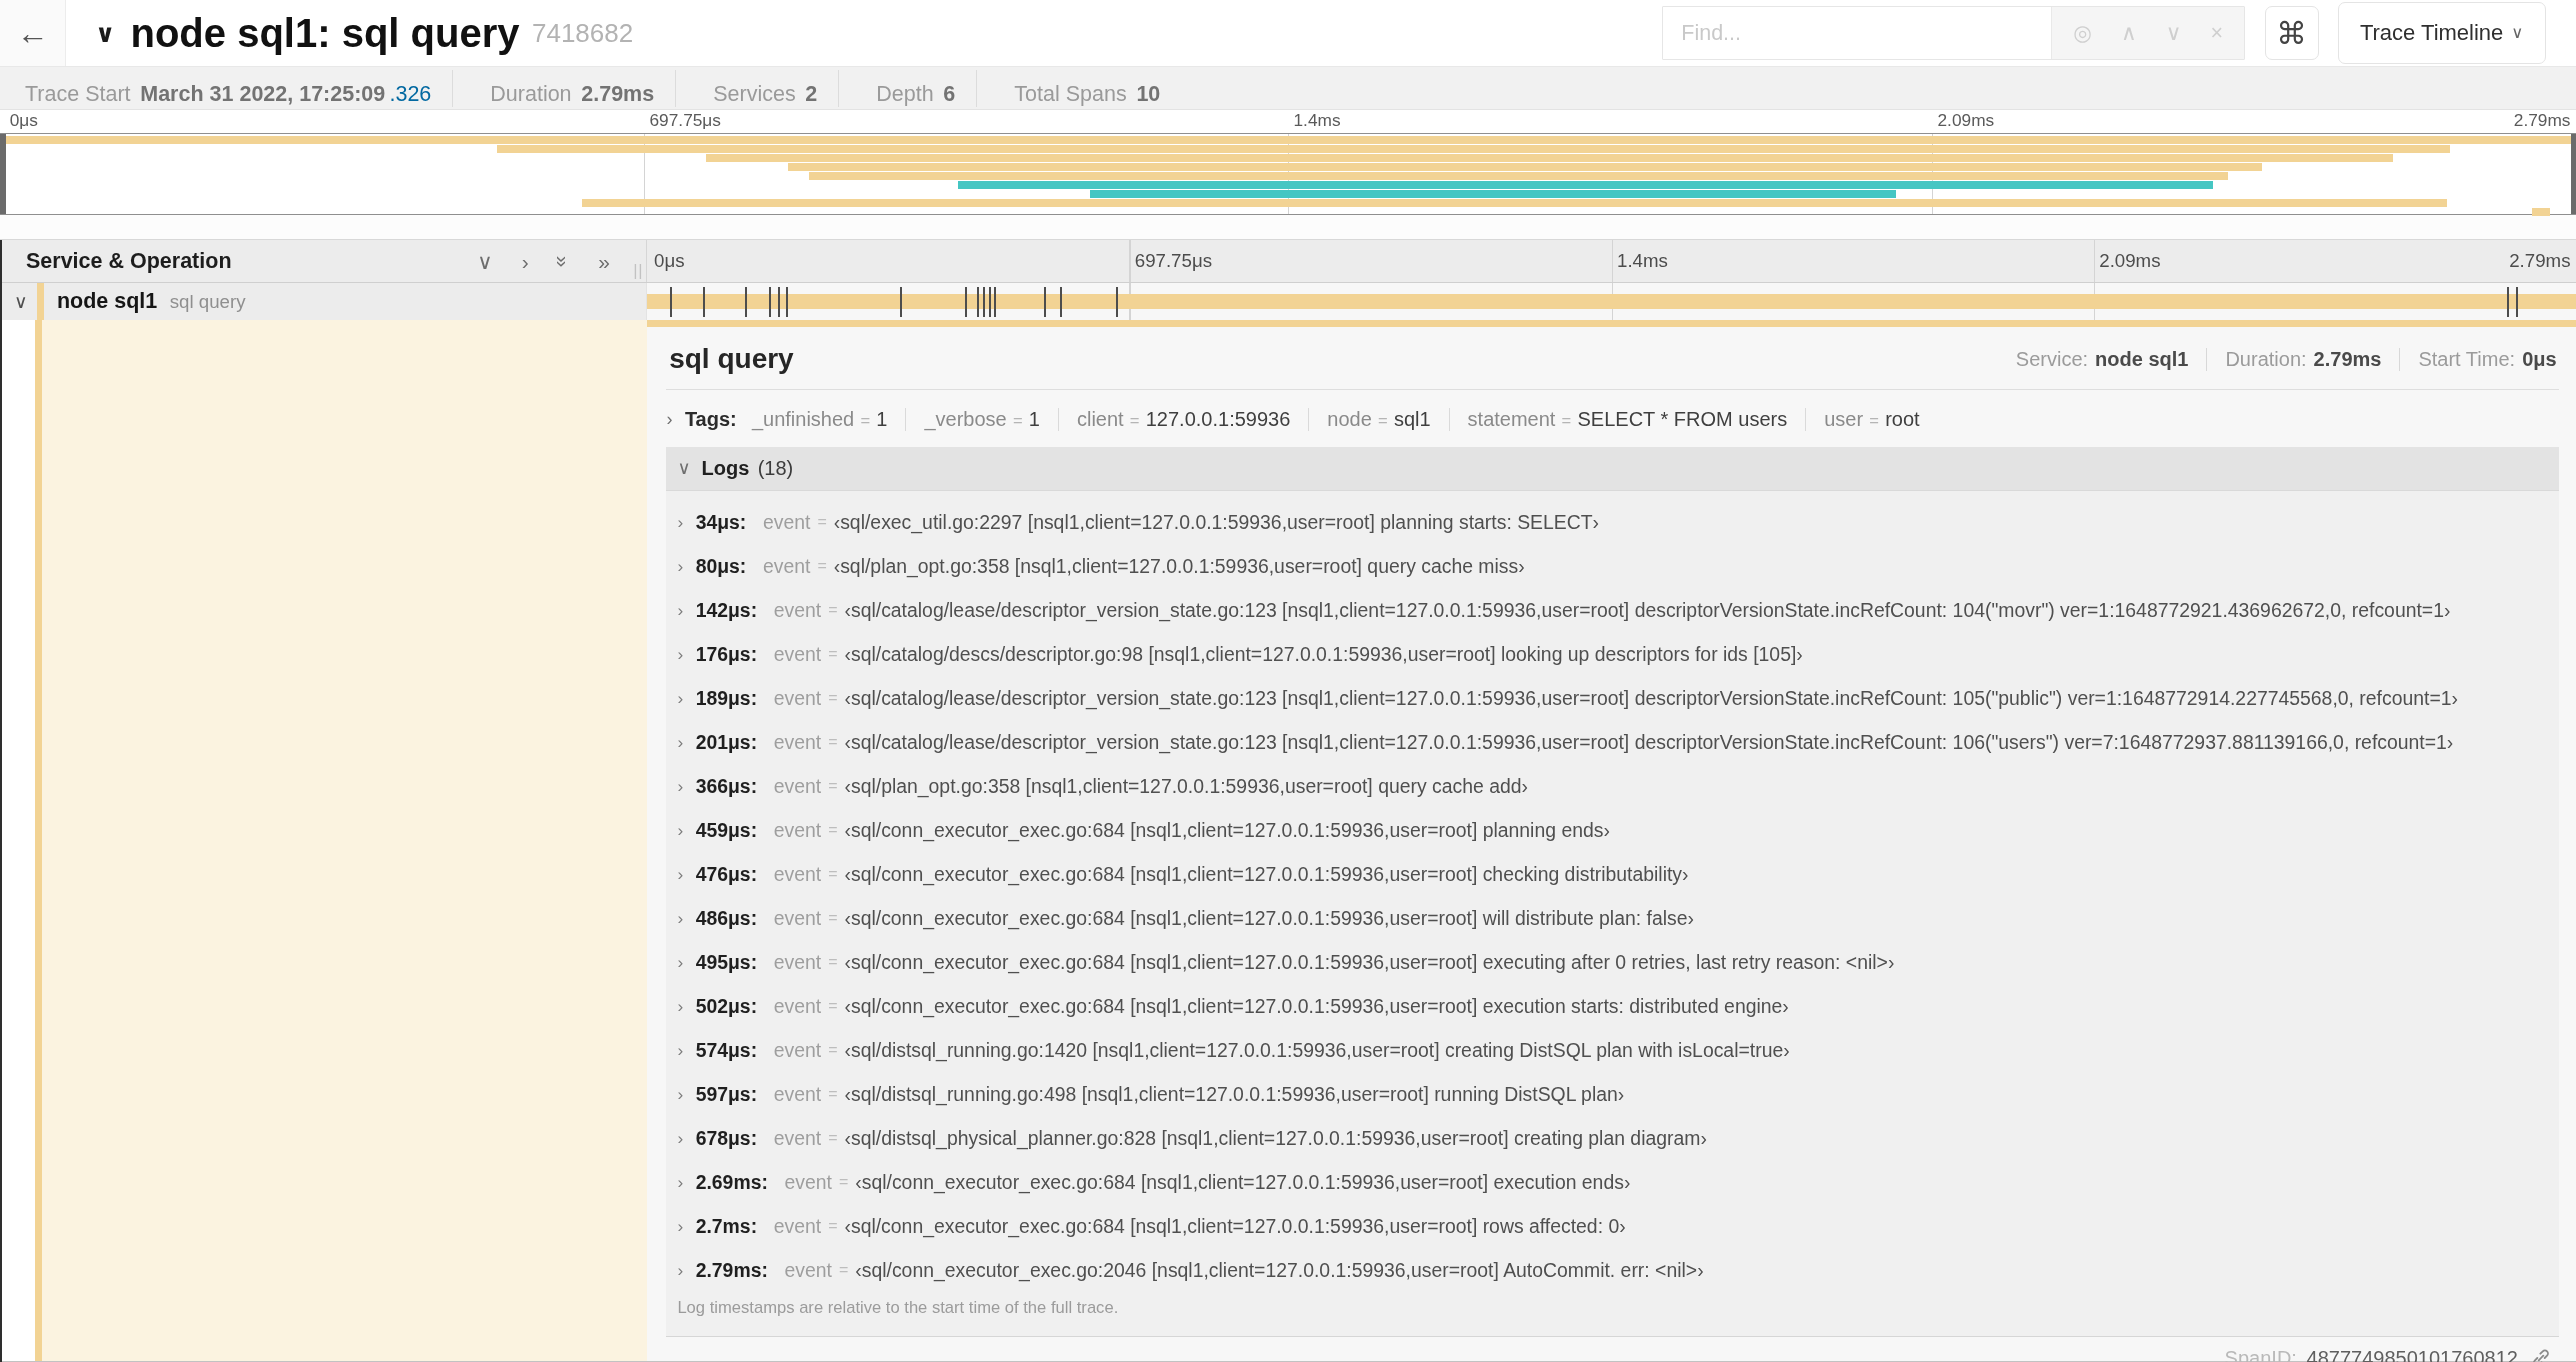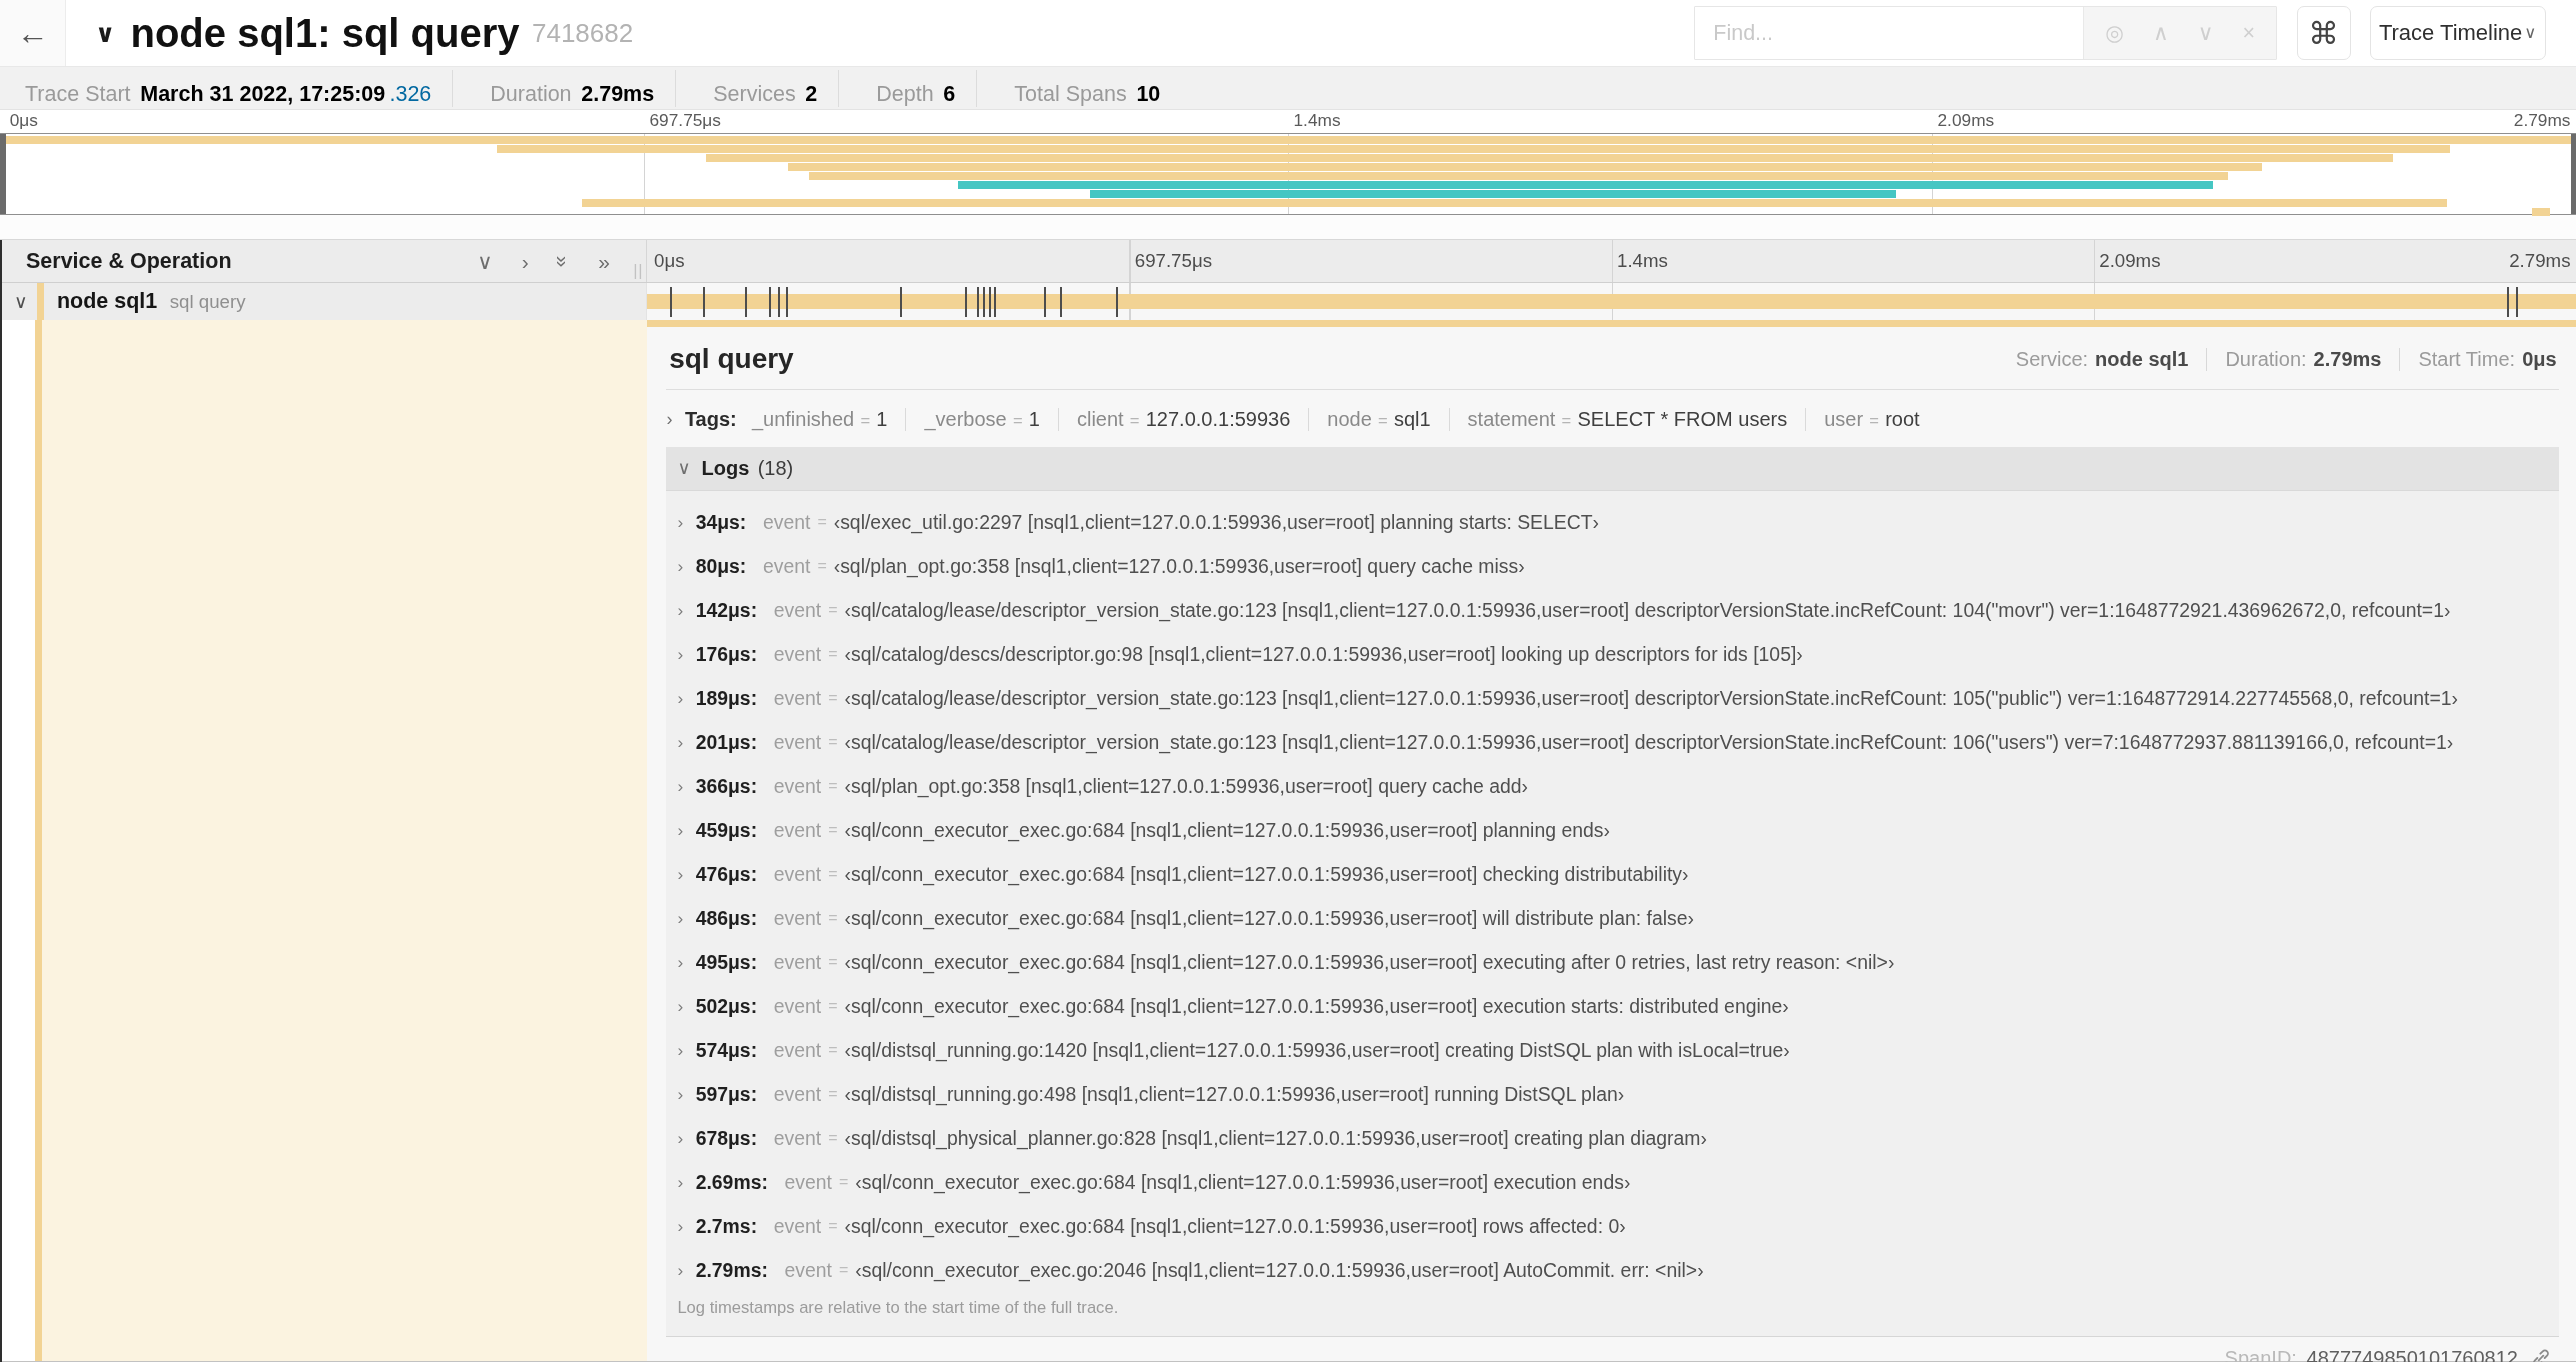--- a/index.html
+++ b/index.html
@@ -19,28 +19,28 @@
   .title-chev { font-size:25px; font-weight:700; color:#1a1a1a; margin-right:15.2px; cursor:pointer; }
   .page-title { font-size:40px; font-weight:700; color:#111; margin:0; }
   .trace-id { font-size:26px; color:#b3b3b3; margin-left:12.5px; font-weight:400; }
   .topbar-right { margin-left:auto; display:flex; align-items:center; padding-right:30.5px; }
   .find-group { display:flex; align-items:stretch; height:54px; border:1.4px solid #e6e6e6; border-radius:1px; overflow:hidden; margin-right:19.4px; background:#fff; }
   .find-input { width:388px; border:none; outline:none; padding:0 18px; font-size:21.5px; color:#444; }
   .find-input::placeholder { color:#c9c9c9; }
   .find-icons { display:flex; align-items:center; gap:29px; padding:0 21px; background:#f5f5f5; border-left:1.4px solid #e9e9e9; color:#cfcfcf; font-size:21.5px; }
   .find-icons .ficon { cursor:pointer; }
   .cmd-btn { width:54px; height:54px; display:flex; align-items:center; justify-content:center; border:1.4px solid #e4e4e4; border-radius:7px; background:#fff; font-size:30.5px; color:#444; margin-right:19.4px; cursor:pointer; }
-  .view-btn { height:54px; display:flex; align-items:center; gap:2px; border:1.4px solid #e4e4e4; border-radius:7px; background:#fff; font-size:22px; color:#2f2f2f; padding:0 8px; cursor:pointer; }
+  .view-btn { height:62px; display:flex; align-items:center; gap:8px; border:1.4px solid #e4e4e4; border-radius:7px; background:#fff; font-size:22px; color:#2f2f2f; padding:0 21px; cursor:pointer; }
   .view-chev { font-size:16.6px; color:#666; }
 
   
   .info-bar { flex:0 0 44px; display:flex; align-items:center; background:#f1f1f1; border-top:0.7px solid #e8e8e8; border-bottom:1.4px solid #e3e3e3; padding-left:25px; font-size:21.5px; color:#9a9a9a; }
   .info-item { display:flex; align-items:baseline; gap:9.7px; white-space:nowrap; }
   .info-item + .info-item { border-left:1.4px solid #dcdcdc; margin-left:21px; padding-left:37px; }
-  .info-val { color:#000000; font-weight:700;margin-top:12px; }
+  .info-val { color:#737373; font-weight:700;margin-top:12px; }
   .info-suffix { color:#0369a1; font-weight:400; margin-left:-5.5px; }
 
   
   .mini-ticks { flex:0 0 23px; position:relative; background:#fff; font-size:17.3px; color:#5a5a5a; }
   .mini-ticks .tick { position:absolute; bottom:2.1px; white-space:nowrap; }
   .minimap { flex:0 0 82px; position:relative; background:#fff; border-top:1.4px solid #8f8f8f; border-bottom:1.4px solid #8f8f8f; cursor:crosshair; }
   .mm-rows { position:absolute; left:0; right:0; top:2.1px; }
   .mm-row { height:7.6px; margin-bottom:1.4px; position:relative; }
   .mm-bar { position:absolute; top:0; height:100%; }
   .tan  { background:#F2D394; }

